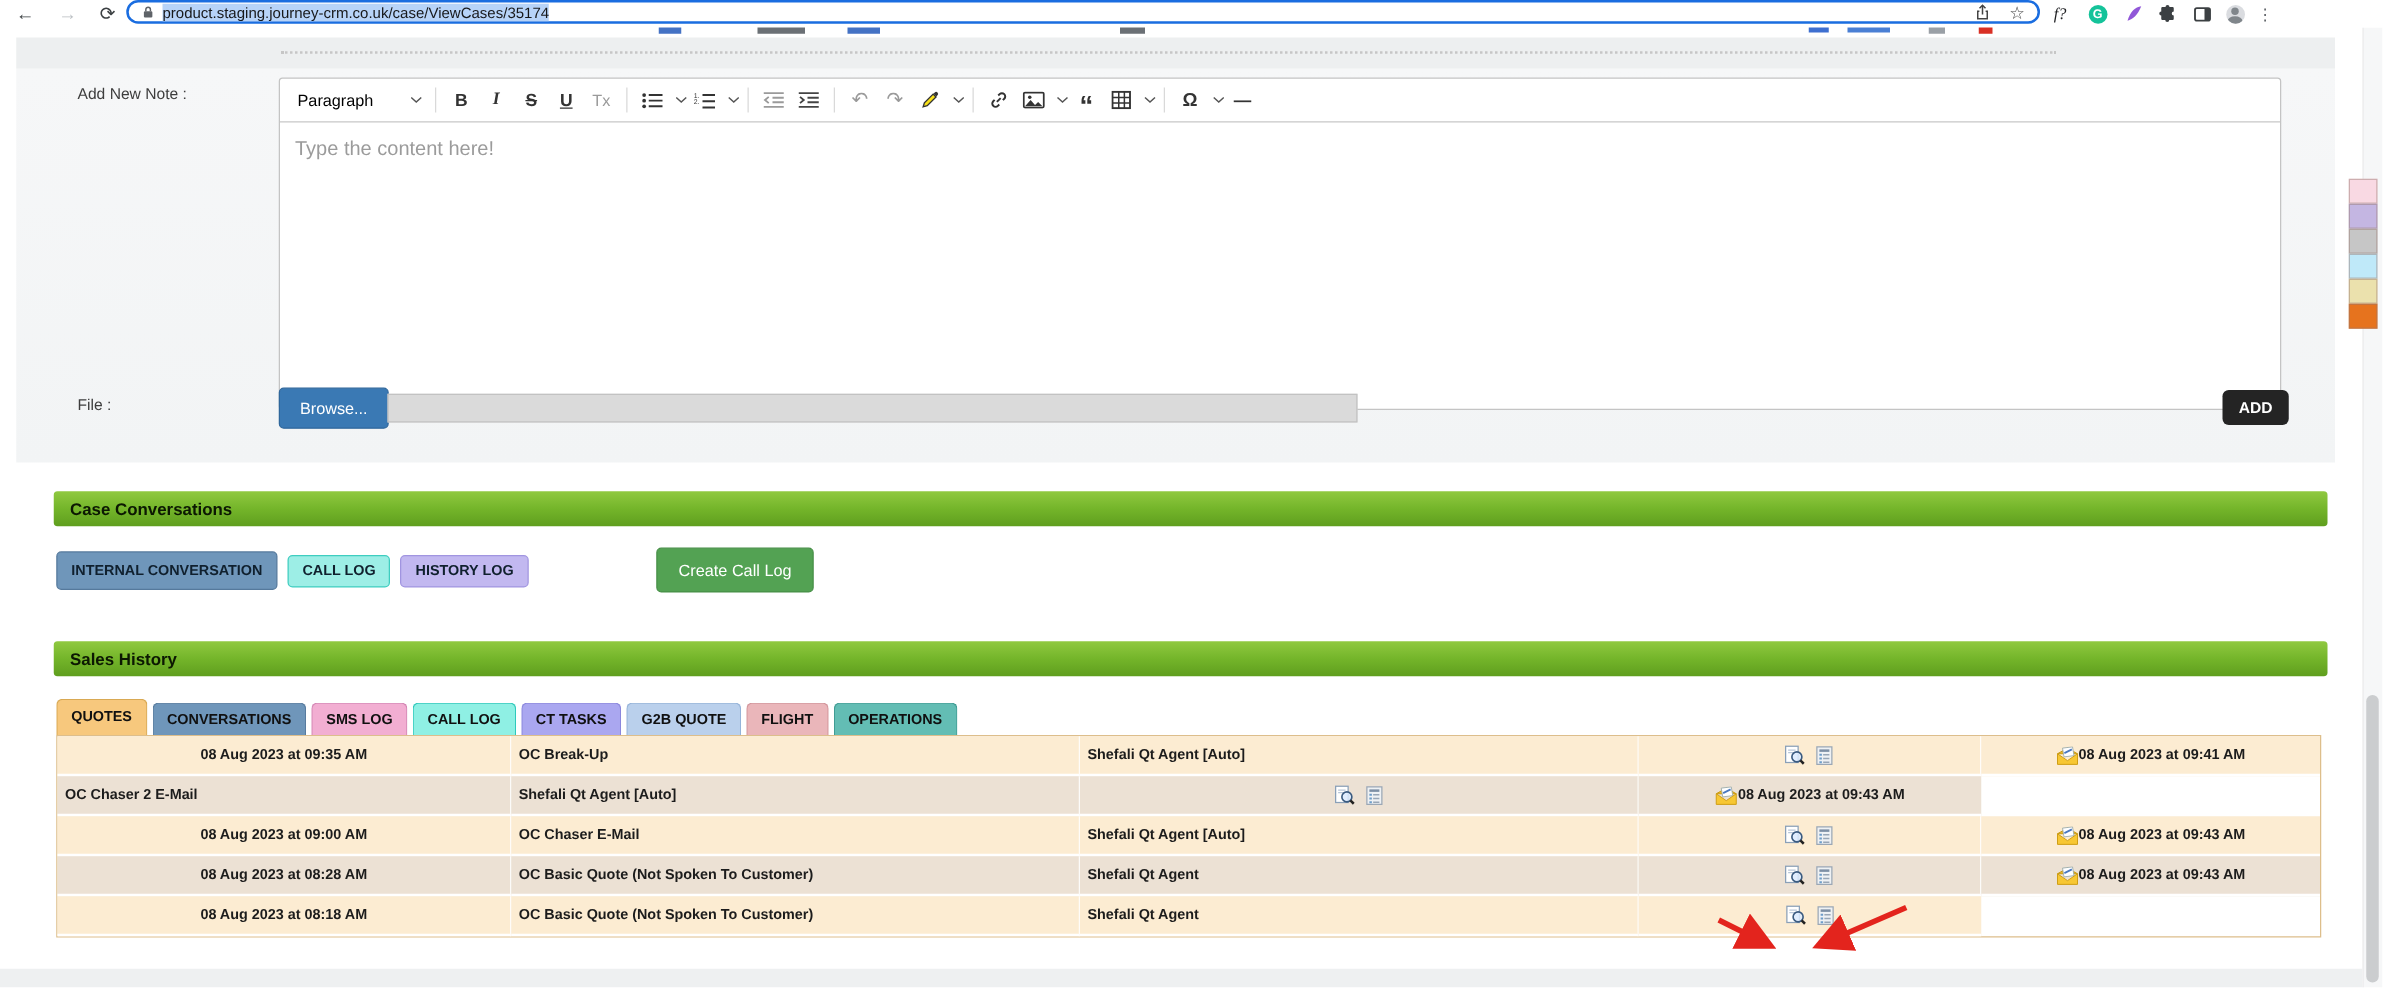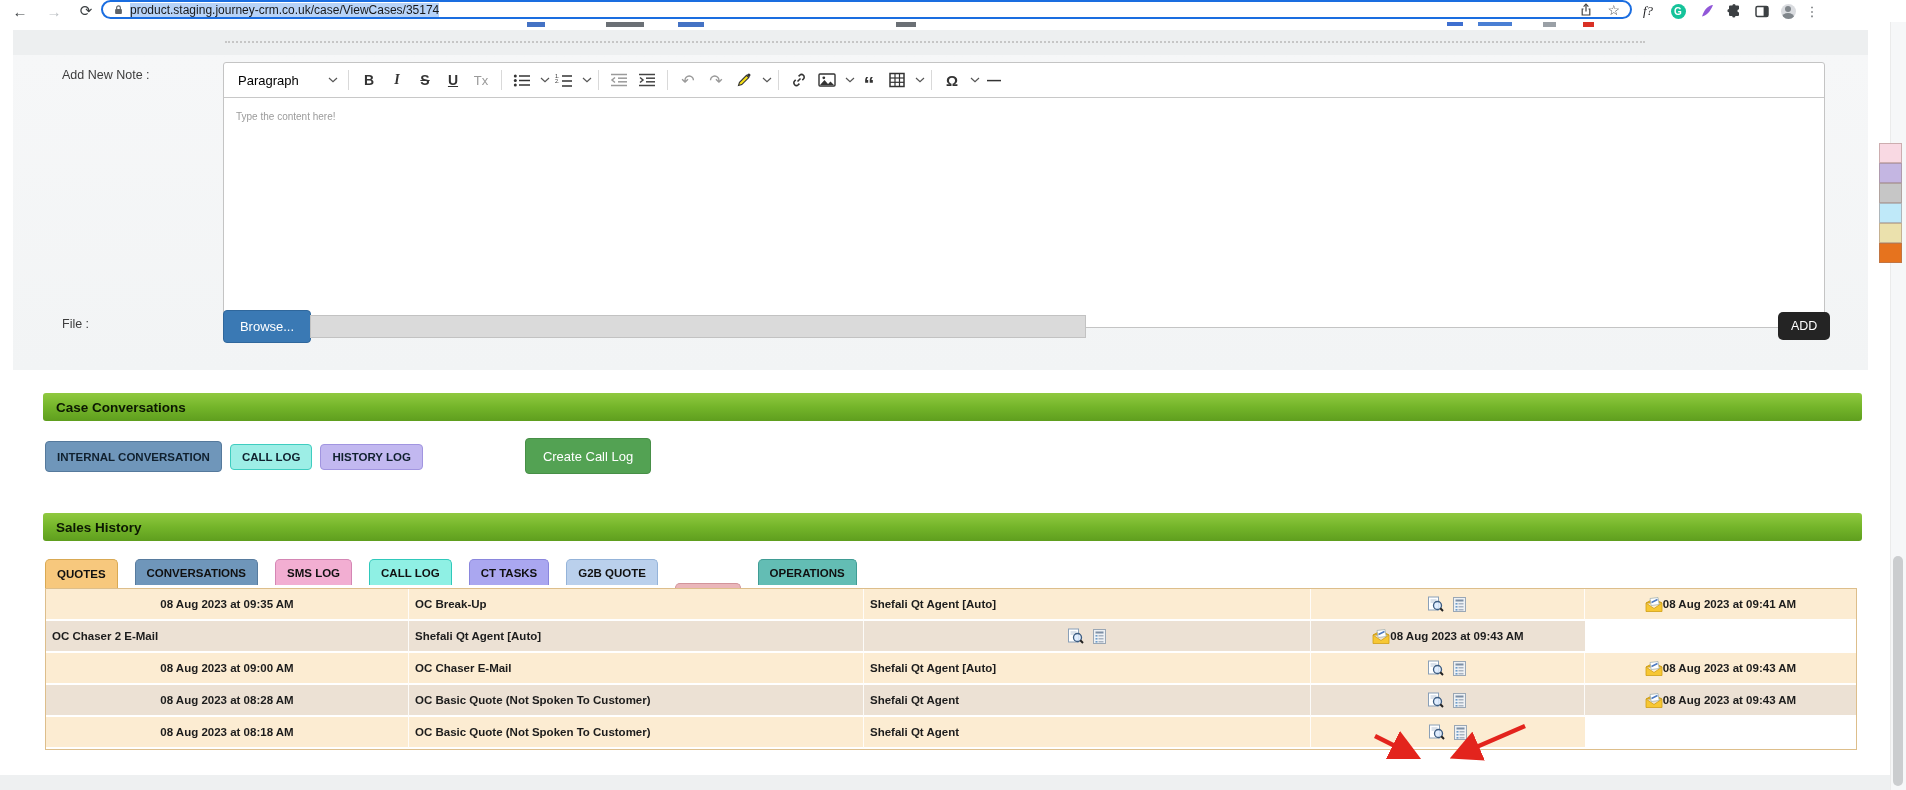--- a/index.html
+++ b/index.html
@@ -46,47 +46,47 @@
   .chev{margin-left:4px}
   .dim{color:#9a9a9a}
   .b-bold{font-weight:bold}
   .b-italic{font-style:italic;font-family:"Liberation Serif",serif;font-weight:bold}
   .b-strike{text-decoration:line-through;font-weight:bold}
   .b-under{text-decoration:underline;font-weight:bold}
   .b-tx{font-size:13px}
   .b-quote{font-size:22px;font-weight:900;line-height:10px;padding-top:10px}
   .b-omega{font-size:15px;font-weight:bold}
   .b-hr{font-weight:bold}
-  #editor-content{height:203px;padding:13px 12px;font-size:10px;color:#9b9b9b;cursor:text}
+  #editor-content{height:203px;padding:13px 12px;font-size:16px;color:#9b9b9b;cursor:text}
   #browse-btn{position:absolute;left:210px;top:255px;width:88px;height:33px;background:#3a79b4;border:1px solid #2f679c;
               border-radius:4px;color:#fff;font-size:13px;display:flex;align-items:center;justify-content:center;
               box-sizing:border-box;cursor:pointer}
   #file-bar{position:absolute;left:297px;top:260px;width:776px;height:23px;background:#dadada;border:1px solid #c2c2c2;box-sizing:border-box}
   #add-btn{position:absolute;left:1765px;top:257px;height:28px;padding:0 13px;background:#242424;border-radius:5px;
-           color:#fff;font-weight:normal;font-size:12.5px;display:flex;align-items:center;cursor:pointer}
+           color:#fff;font-weight:bold;font-size:12.5px;display:flex;align-items:center;cursor:pointer}
 
   
   .section-bar{left:43px;width:1819px;height:28px;border-radius:3px;box-sizing:border-box;
                background:linear-gradient(180deg,#90c940 0%,#74b52a 50%,#5f9e1e 100%);
                display:flex;align-items:center;padding:0 13px;font-weight:bold;font-size:13.5px;color:#0c1802}
   #bar-conversations{top:393px}
   #bar-sales{top:513px}
 
   
   #conv-row{left:45px;top:438px;display:flex;align-items:flex-start}
   .conv-btn{border-radius:4px;font-weight:bold;font-size:11.5px;color:#10202e;display:flex;align-items:center;
             padding:0 11px;border:1px solid;cursor:pointer;box-sizing:border-box}
   #conv-internal{height:31px;margin-top:3px;border-color:#55799c}
   #conv-call{height:26px;margin-top:6px;margin-left:8px;border-color:#3fcdc0}
   #conv-history{height:26px;margin-top:6px;margin-left:8px;border-color:#a195e0}
   #create-call{margin-left:102px;height:36px;padding:0 17px;background:#53a253;border:1px solid #478f47;border-radius:4px;
                color:#fff;font-size:13px;display:flex;align-items:center;cursor:pointer;box-sizing:border-box}
 
   
-  #tabs-row{left:45px;top:559px;height:29px;display:flex;gap:17px}
+  #tabs-row{left:45px;top:559px;height:29px;display:flex;align-items:flex-end;gap:4px}
   .tab{border-radius:5px 5px 0 0;border:1px solid;border-bottom:none;font-weight:bold;font-size:11.5px;color:#101010;
        height:26px;display:flex;align-items:center;padding:0 11px;cursor:pointer;box-sizing:border-box}
   .tab.active{height:29px}
   .tab0{border-color:#d9a953}.tab1{border-color:#577b9e}.tab2{border-color:#d486b4}.tab3{border-color:#2fc9bb}
   .tab4{border-color:#8a86dd}.tab5{border-color:#94b3d9}.tab6{border-color:#d2949a}.tab7{border-color:#3f9c94}
 
   
   #table{left:45px;top:588px;width:1812px;border:1px solid #ddbe8b;box-sizing:border-box;background:#fff}
   .tr{display:grid;grid-template-columns:363px 455px 447px 274px 271px}
   .th{background:#f6c87e;height:26px;display:flex;align-items:center;justify-content:center;font-weight:bold;

